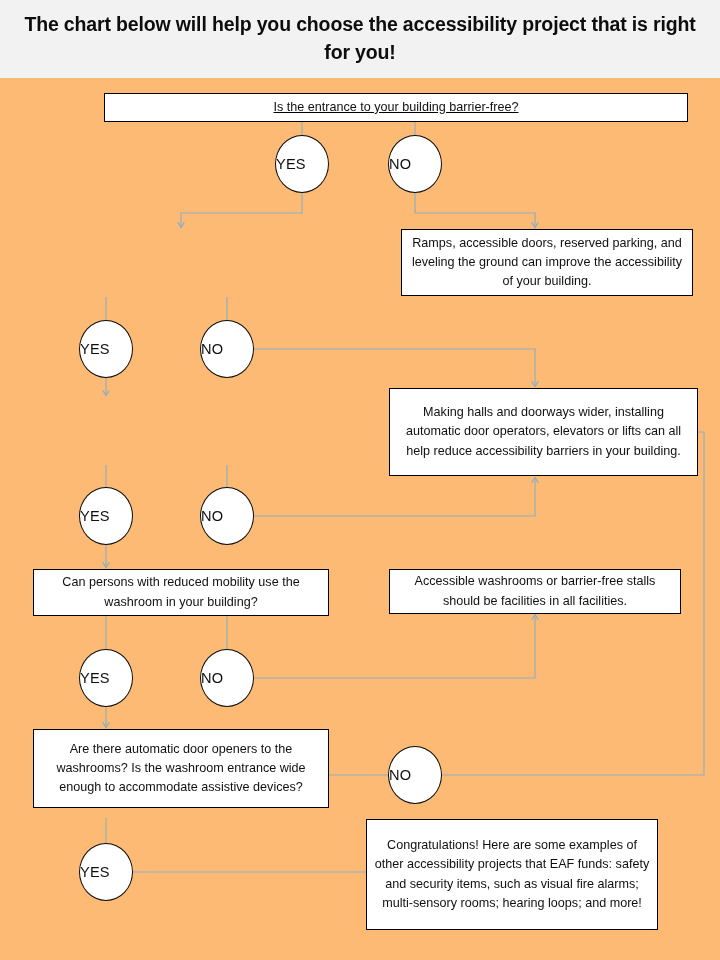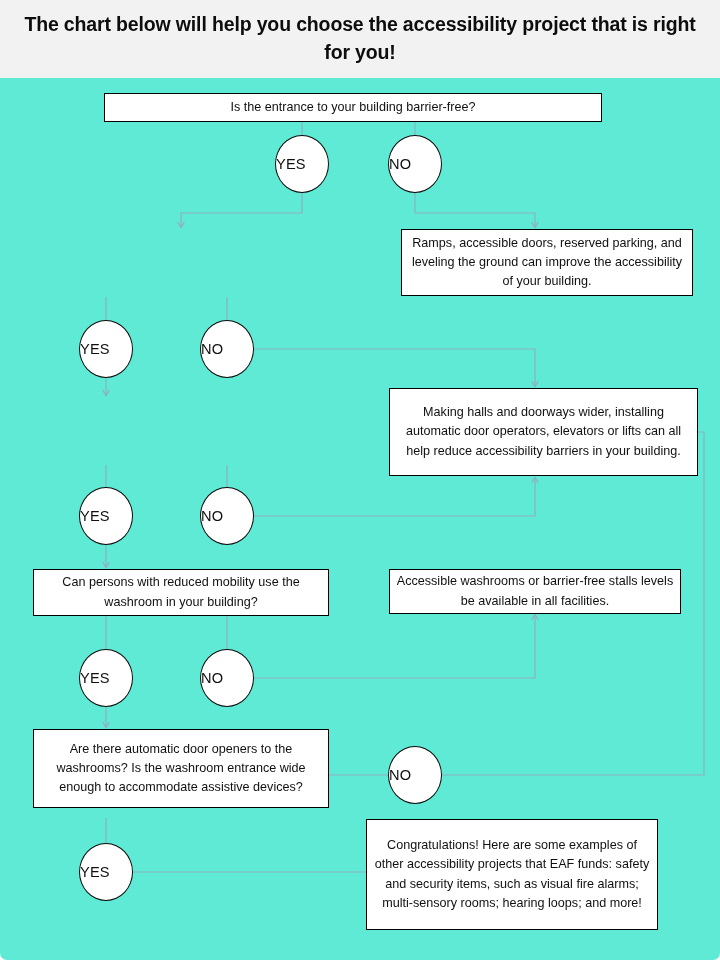--- a/index.html
+++ b/index.html
@@ -10,22 +10,21 @@
     width: 720px;
     height: 960px;
     background: #ffffff;
     font-family: "Liberation Sans", sans-serif;
     overflow: hidden;
   }
   #page {
     position: relative;
     width: 720px;
     height: 960px;
-    background: #5eead4;
-    border-radius: 7px;
+    background: #fdba74;
   }
 
   
   .title-banner {
     position: absolute;
     left: 0;
     top: 0;
     width: 720px;
     height: 78px;
     background: #f2f2f2;
@@ -142,21 +141,21 @@
       <path d="M329,775 L388,775"></path>
 
       <path d="M442,775 L704,775 L704,432 L683,432" marker-end="url(#vArrow)"></path>
 
       <path d="M106,818 L106,843"></path>
 
       <path d="M132,872 L387,872" marker-end="url(#vArrow)"></path>
     </g>
   </svg>
 
-  <div class="node-box" style="left:104px; top:93px; width:498px; height:29px;">
+  <div class="node-box" style="left:104px; top:93px; width:584px; height:29px;text-decoration:underline;">
     <div class="box-text">Is the entrance to your building barrier-free?</div>
   </div>
 
   <div class="decision-ellipse" style="left:275px; top:135px; width:54px; height:58px;">
     <span class="ell-text">YES</span>
   </div>
   <div class="decision-ellipse" style="left:388px; top:135px; width:54px; height:58px;">
     <span class="ell-text">NO</span>
   </div>
 
@@ -182,21 +181,21 @@
   </div>
   <div class="decision-ellipse" style="left:200px; top:487px; width:54px; height:58px;">
     <span class="ell-text">NO</span>
   </div>
 
   <div class="node-box" style="left:33px; top:569px; width:296px; height:47px;">
     <div class="box-text">Can persons with reduced mobility use the washroom in your building?</div>
   </div>
 
   <div class="node-box" style="left:389px; top:569px; width:292px; height:45px;">
-    <div class="box-text">Accessible washrooms or barrier-free stalls levels be available in all facilities.</div>
+    <div class="box-text">Accessible washrooms or barrier-free stalls should be facilities in all facilities.</div>
   </div>
 
   <div class="decision-ellipse" style="left:79px; top:649px; width:54px; height:58px;">
     <span class="ell-text">YES</span>
   </div>
   <div class="decision-ellipse" style="left:200px; top:649px; width:54px; height:58px;">
     <span class="ell-text">NO</span>
   </div>
 
   <div class="node-box" style="left:33px; top:729px; width:296px; height:79px;">

